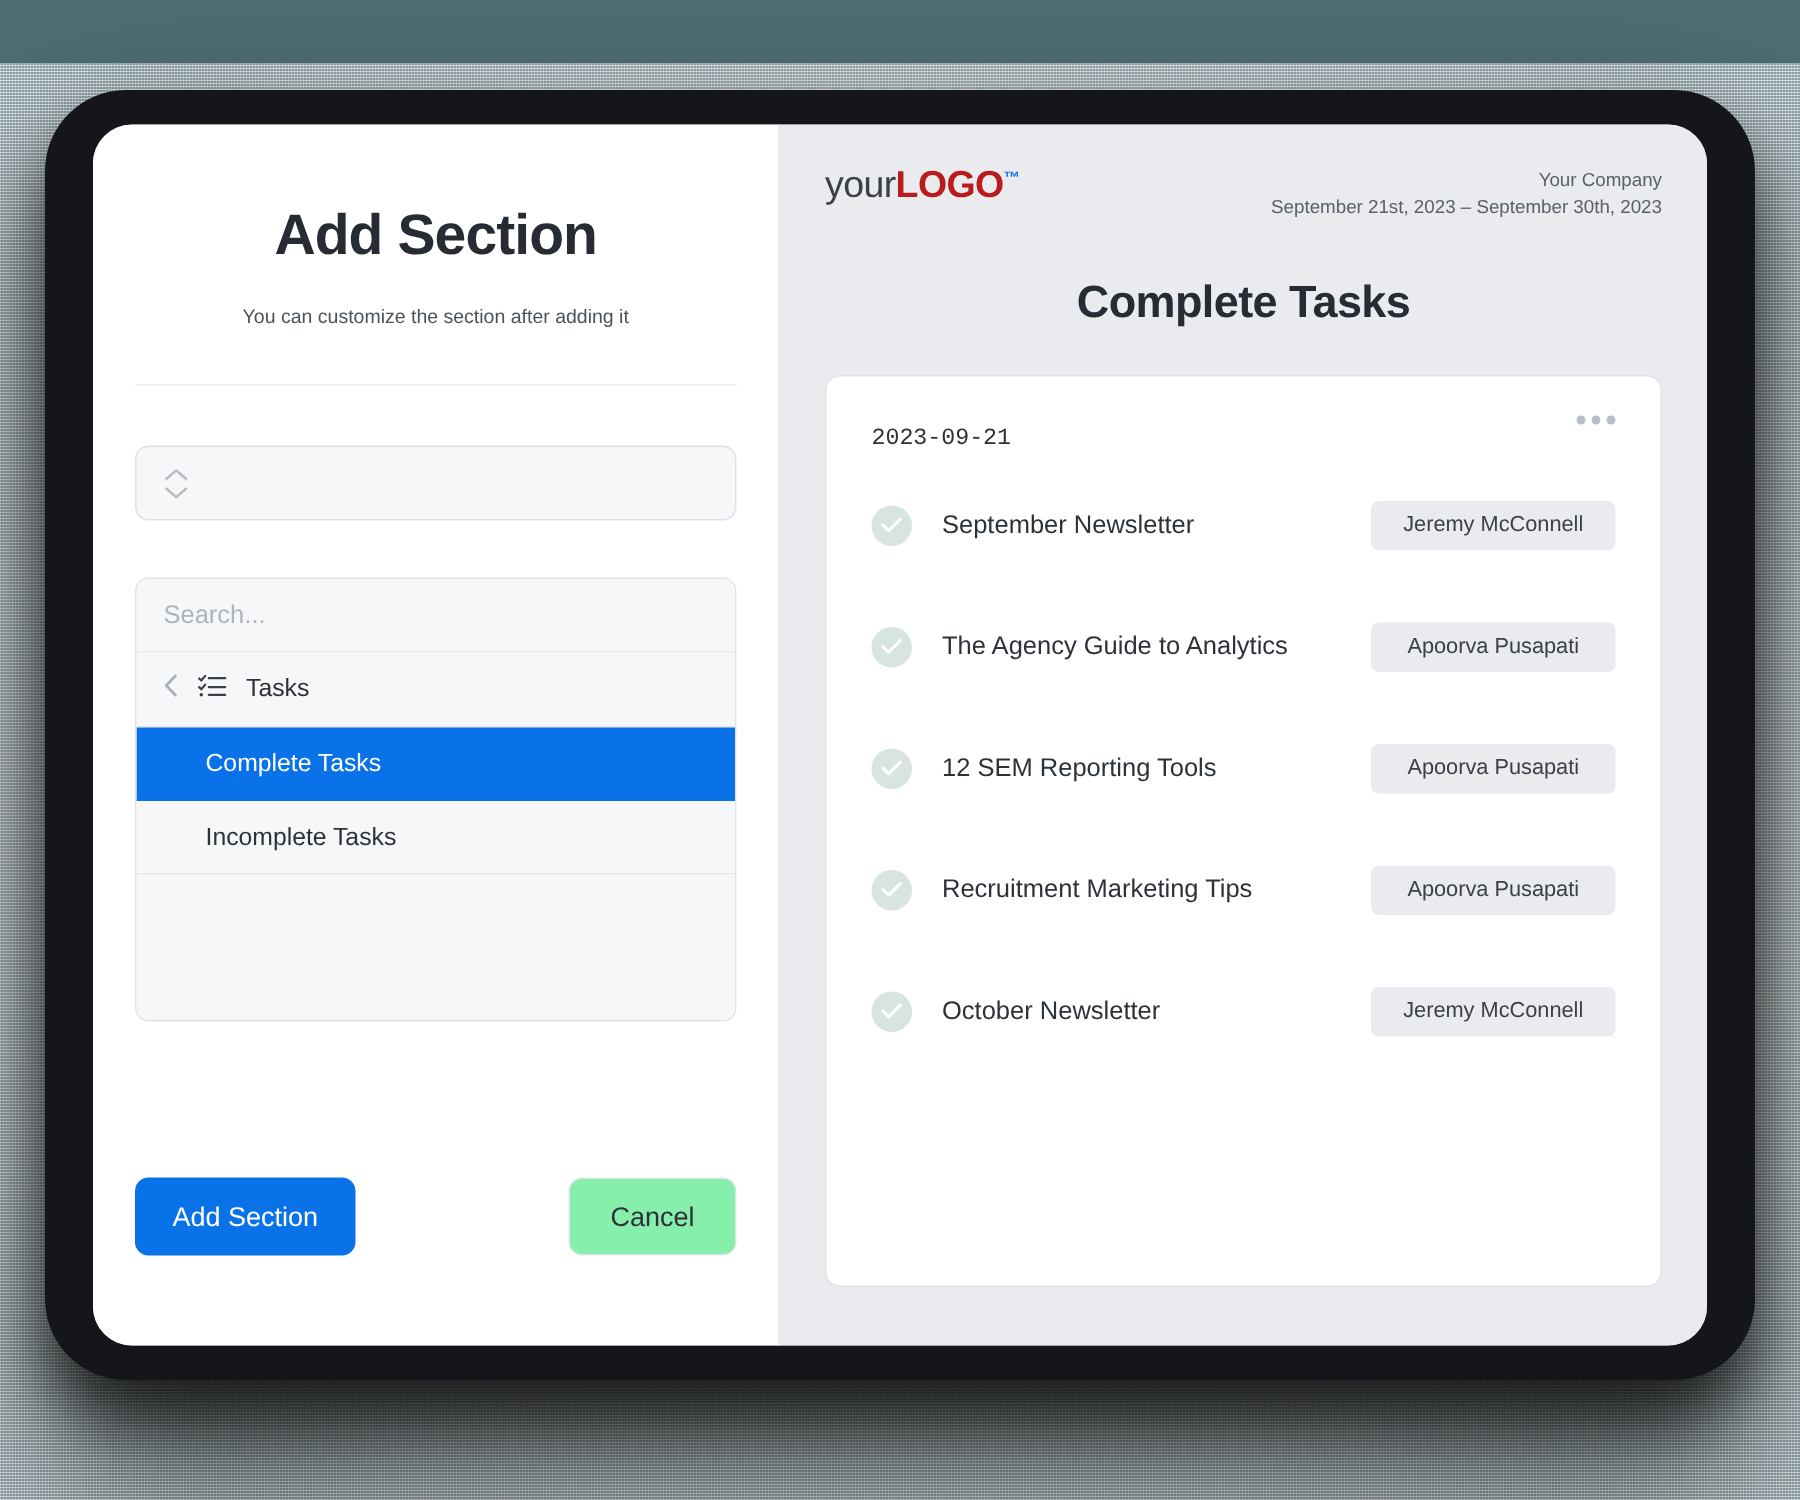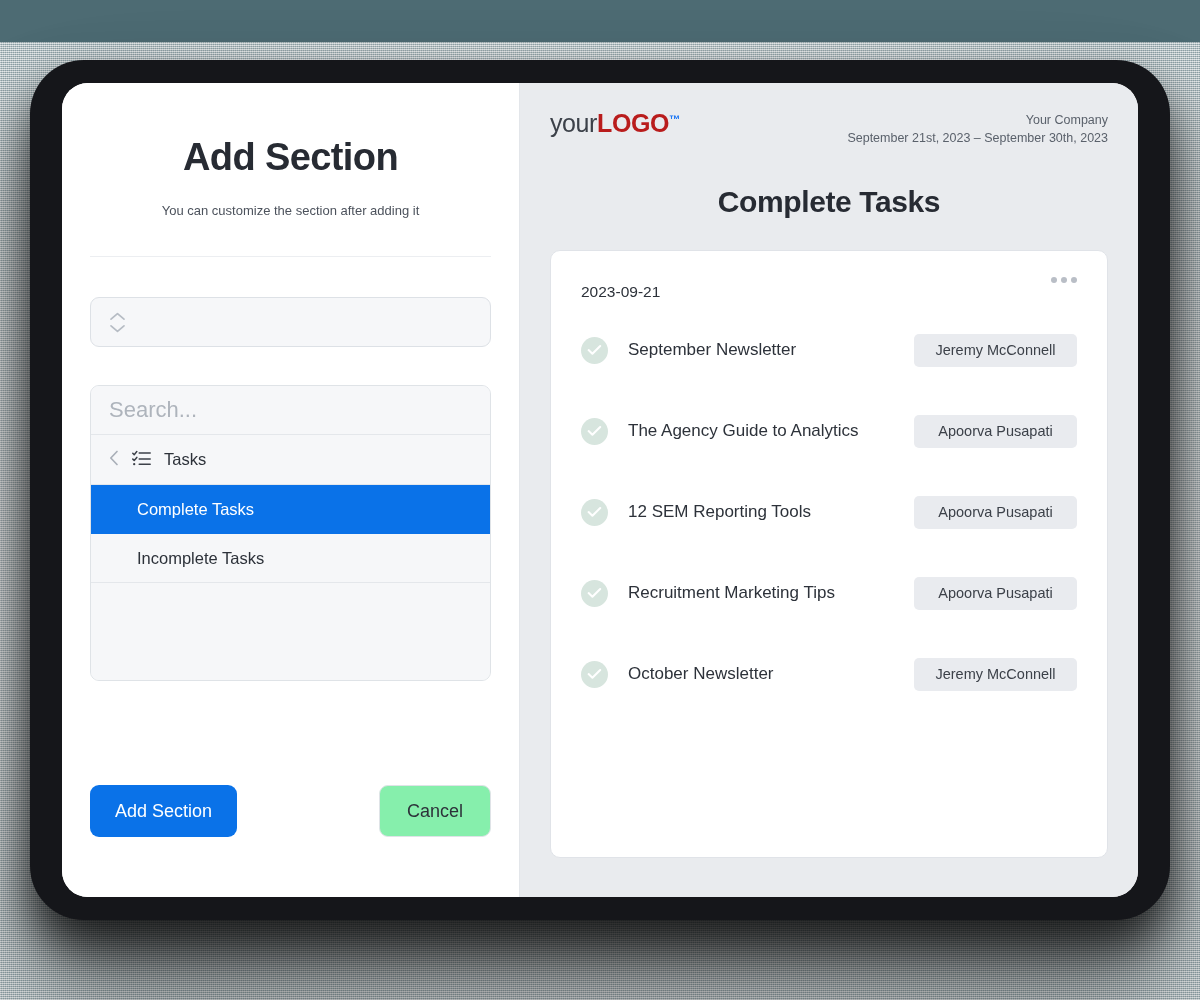--- a/index.html
+++ b/index.html
@@ -119,21 +119,21 @@
   }
   #search-input {
     display: block;
     width: 100%;
     height: 49px;
     border: 0;
     border-bottom: 1px solid #e4e7eb;
     background: #f6f7f9;
     box-sizing: border-box;
     padding: 0 18px;
-    font-size: 22px;
+    font-size: 17px;
     color: #2d323a;
     font-family: "Liberation Sans", sans-serif;
     outline: none;
   }
   #search-input::placeholder { color: #aeb4bc; }
 
   #breadcrumb-row {
     height: 49px;
     display: flex;
     align-items: center;
@@ -254,20 +254,21 @@
     height: 608px;
   }
   #card-head {
     display: flex;
     align-items: flex-start;
   }
   #card-date {
     font-size: 15.5px;
     color: #2d323a;
     padding-top: 8px;
+    font-family: Liberation Mono, monospace;
   }
   #card-menu {
     margin-left: auto;
     display: flex;
     gap: 4px;
     cursor: pointer;
     padding-top: 2px;
   }
   #card-menu i {
     width: 6px; height: 6px;

